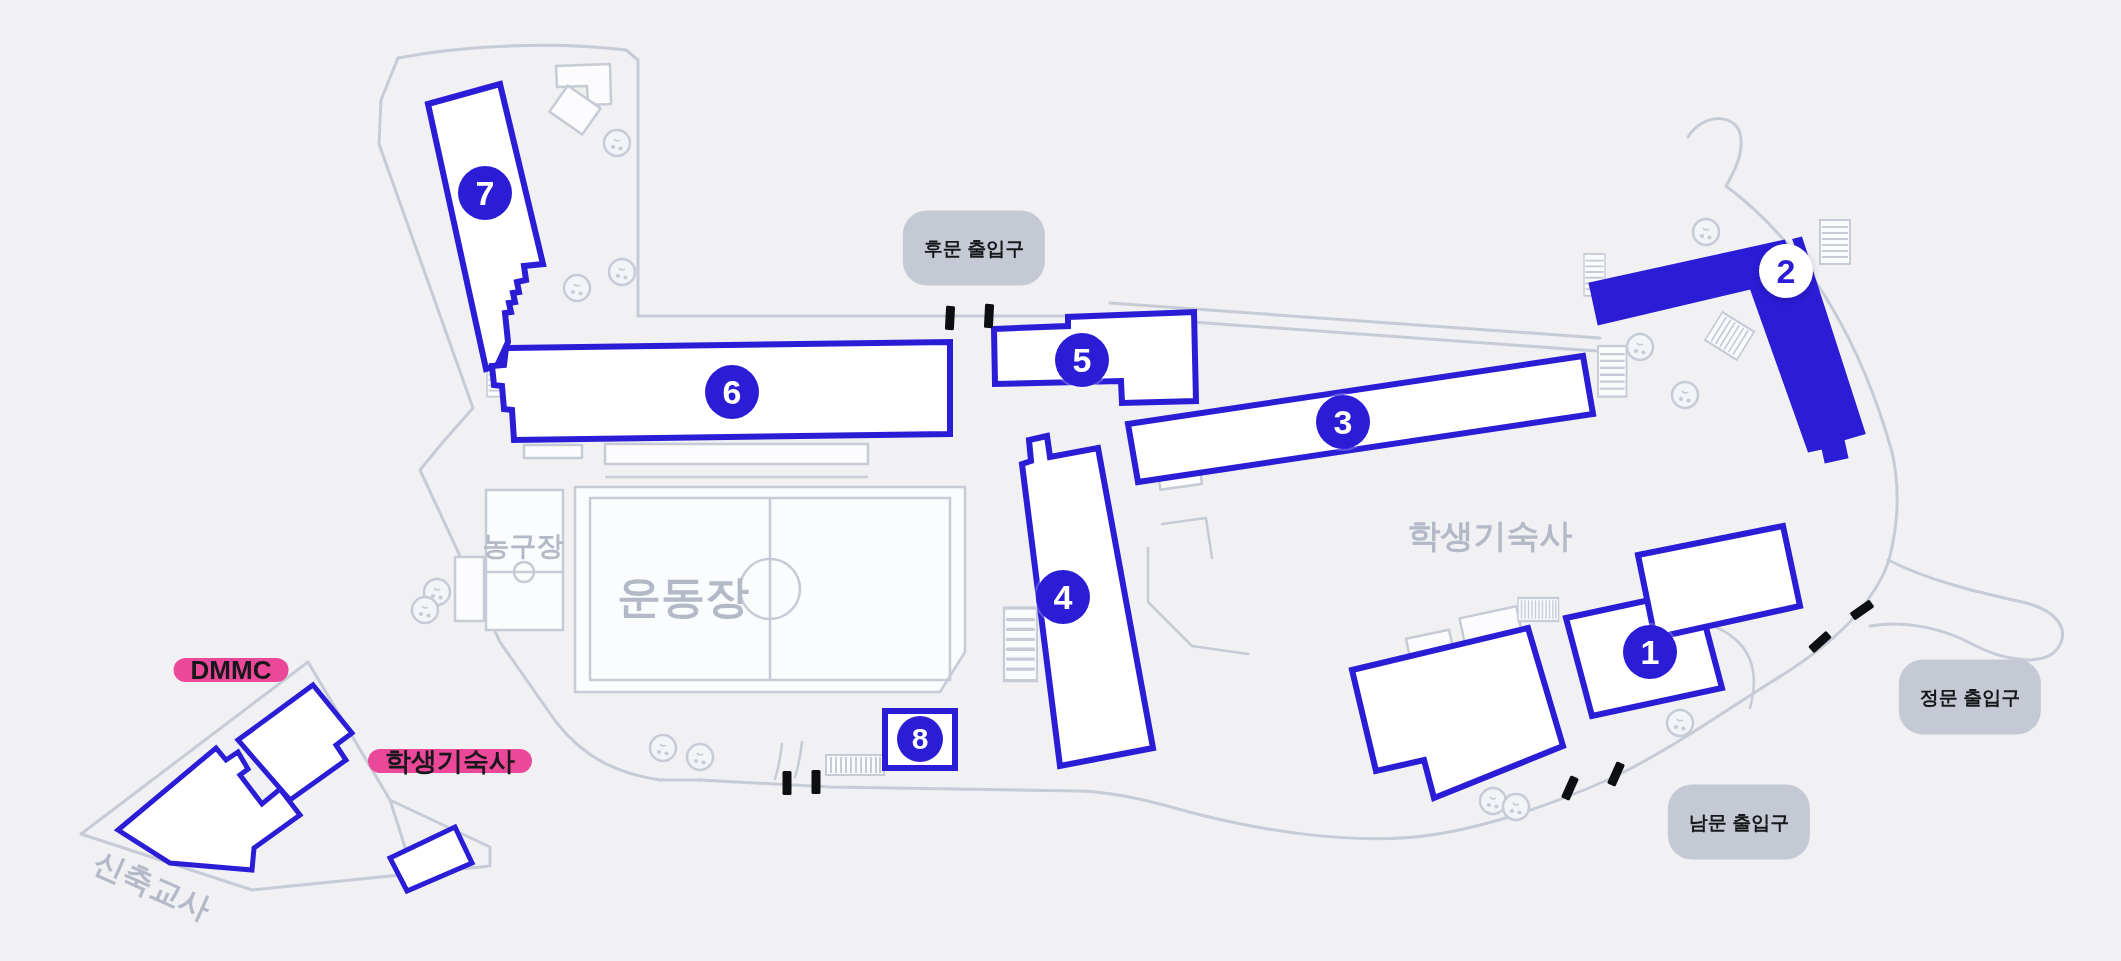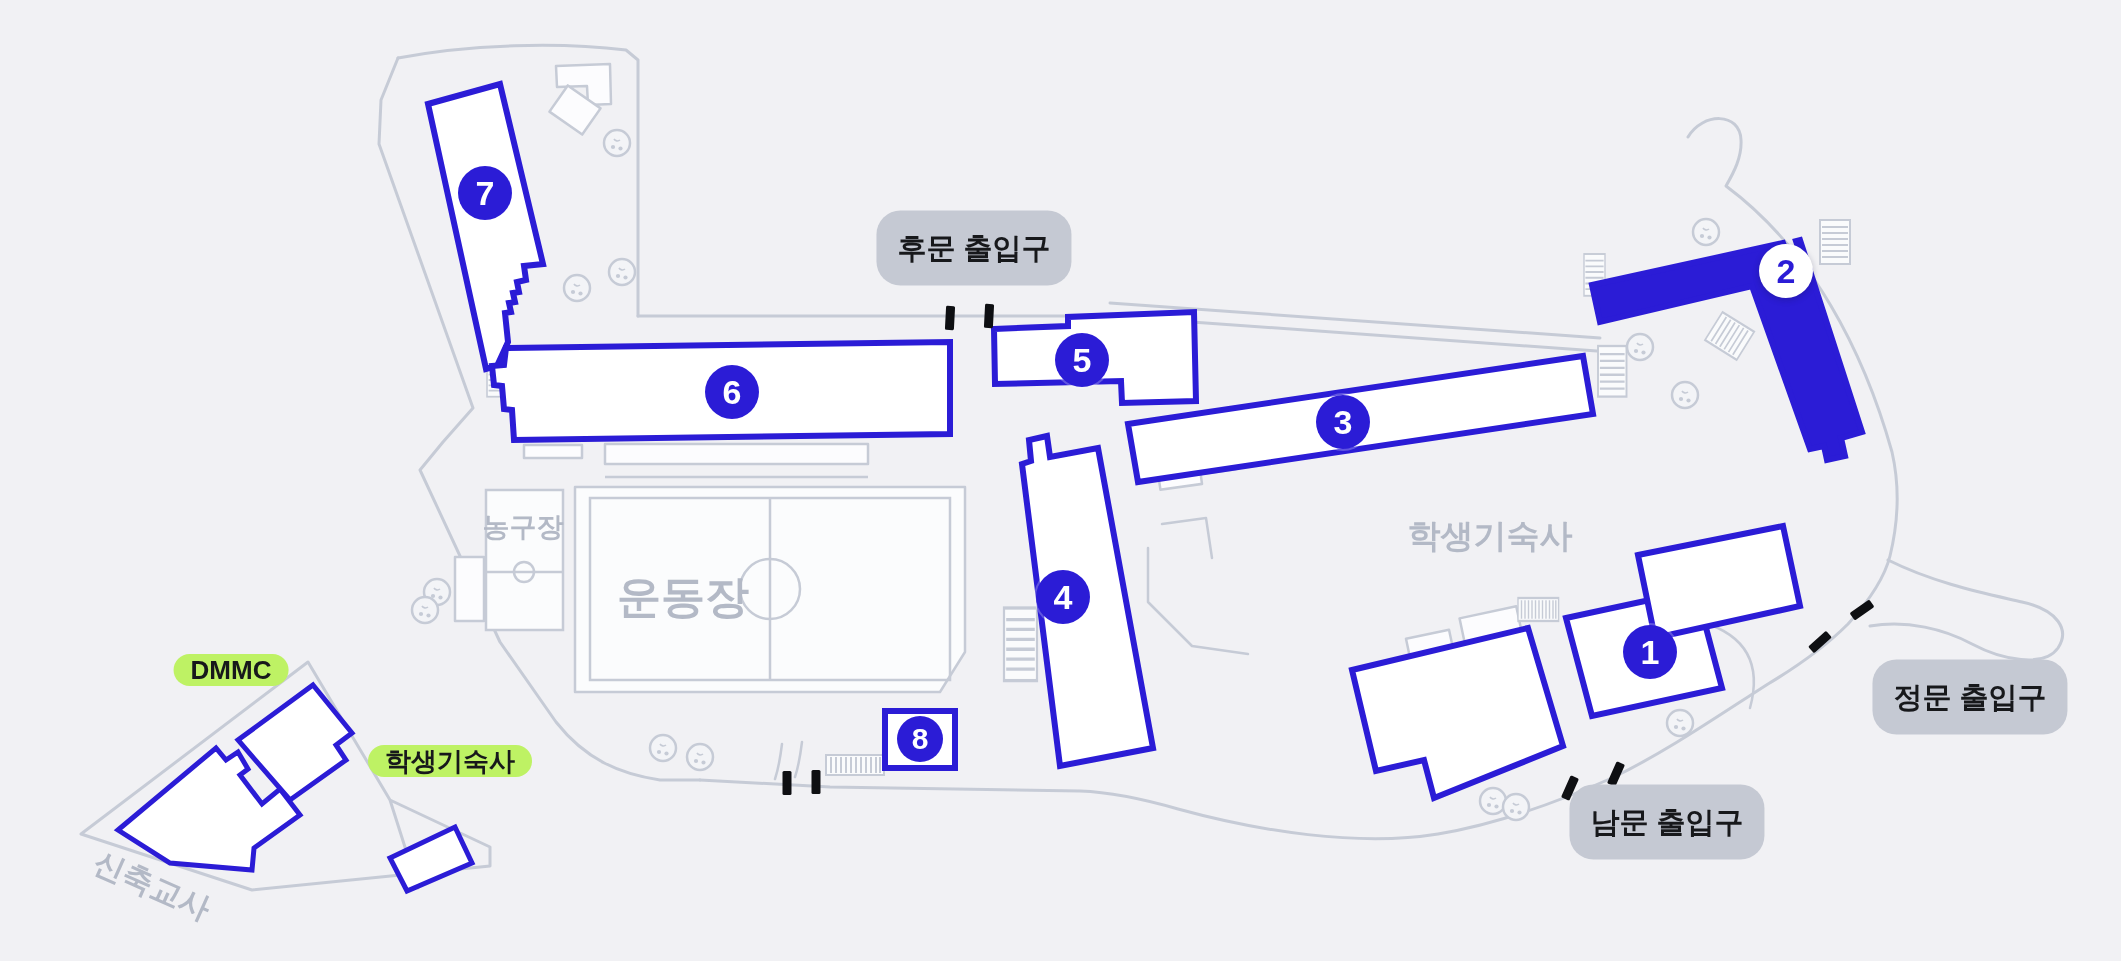--- a/index.html
+++ b/index.html
@@ -20,22 +20,22 @@
     box-shadow:0 0 0 2px rgba(255,255,255,.25);
   }
   .badge--selected{background:#FFFFFF;color:#2B1CD6;box-shadow:0 2px 6px rgba(20,20,60,.25);}
   .badge--small{width:46px;height:46px;margin:-23px 0 0 -23px;font-size:30px;}
   
   .pill{
     position:absolute;transform:translate(-50%,-50%);
     display:flex;align-items:center;justify-content:center;
     white-space:nowrap;font-weight:700;color:#17181B;
   }
-  .pill-gate{background:#C5C9D3;height:57px;padding:9px 21px;border-radius:24px;font-size:29px;}
-  .pill-fac{background:#bef264;height:32px;padding:0 17px;border-radius:20px;font-size:26px;}
+  .pill-gate{background:#C5C9D3;height:57px;padding:9px 21px;border-radius:24px;font-size:19px;}
+  .pill-fac{background:#ec4899;height:24px;padding:0 17px;border-radius:20px;font-size:26px;}
   
   .area-label{
     position:absolute;transform:translate(-50%,-50%);
     color:#B3B9C6;font-weight:700;white-space:nowrap;
   }
   .area-label--rot{transform:translate(-50%,-50%) rotate(24deg);}
 </style>
 </head>
 <body>
 
@@ -164,24 +164,24 @@
   <div class="badge" style="left:1650px;top:652px;">1</div>
   <div class="badge badge--selected" style="left:1786px;top:271px;">2</div>
   <div class="badge" style="left:1343px;top:422px;">3</div>
   <div class="badge" style="left:1063px;top:597px;">4</div>
   <div class="badge" style="left:1082px;top:360px;">5</div>
   <div class="badge" style="left:732px;top:392px;">6</div>
   <div class="badge" style="left:485px;top:193px;">7</div>
   <div class="badge badge--small" style="left:920px;top:739px;">8</div>
 
   <div class="pill pill-gate" style="left:974px;top:248px;">후문 출입구</div>
-  <div class="pill pill-gate" style="left:1667px;top:822px;">남문 출입구</div>
+  <div class="pill pill-gate" style="left:1739px;top:822px;">남문 출입구</div>
   <div class="pill pill-gate" style="left:1970px;top:697px;">정문 출입구</div>
 
   <div class="pill pill-fac" style="left:231px;top:670px;">DMMC</div>
   <div class="pill pill-fac" style="left:450px;top:761px;">학생기숙사</div>
 
-  <div class="area-label" style="left:523px;top:527px;font-size:27px;">농구장</div>
+  <div class="area-label" style="left:523px;top:546px;font-size:27px;">농구장</div>
   <div class="area-label" style="left:683px;top:597px;font-size:44px;">운동장</div>
   <div class="area-label" style="left:1490px;top:536px;font-size:33px;">학생기숙사</div>
   <div class="area-label area-label--rot" style="left:152px;top:886px;font-size:31px;">신축교사</div>
 
 </div>
 
 </body></html>

